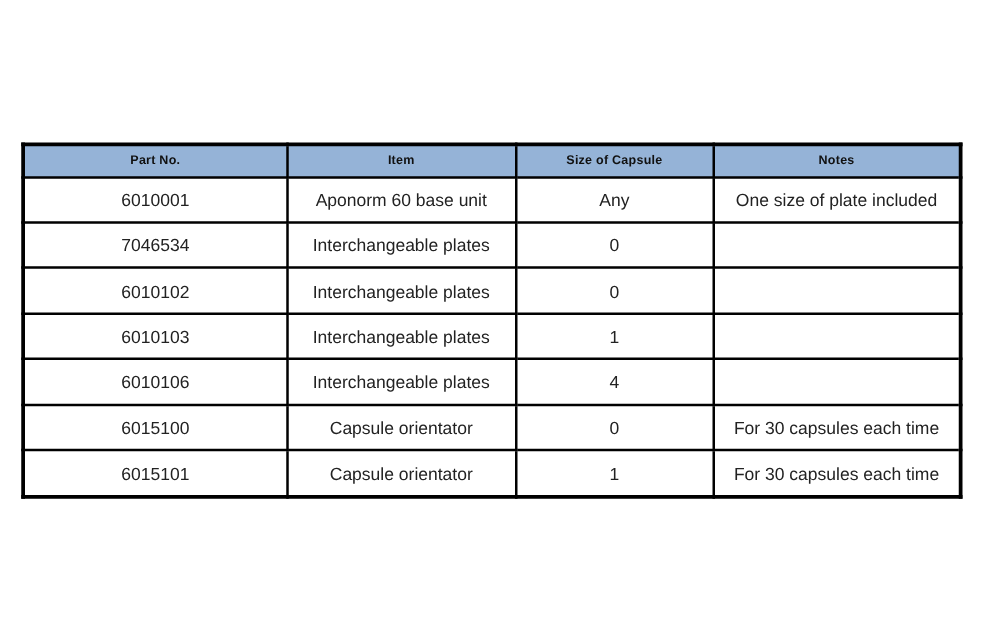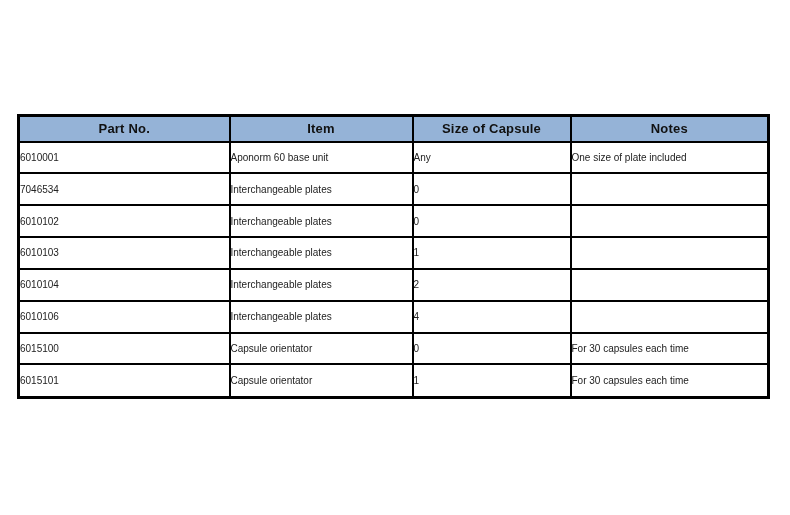--- a/index.html
+++ b/index.html
@@ -23,30 +23,30 @@
     border: 3px solid var(--border-color, #000000);
     background: #ffffff;
   }
   table.parts col.c1 { width: 211px; }
   table.parts col.c2 { width: 183px; }
   table.parts col.c3 { width: 158px; }
   table.parts col.c4 { width: 198px; }
   table.parts th {
     background: var(--header-bg, #95B3D7);
     border: 2px solid var(--border-color, #000000);
-    font-size: 13px; font-weight: bold;
+    font-size: 10px; font-weight: bold;
     color: var(--header-text, #111111);
     text-align: center; vertical-align: middle;
     height: 26px; letter-spacing: 0.2px;
   }
   table.parts td {
     border: 2px solid var(--border-color, #000000);
-    font-size: 10px;
+    font-size: 14px;
     color: var(--cell-text, #222222);
-    text-align: left; vertical-align: middle;
+    text-align: center; vertical-align: middle;
     white-space: nowrap; overflow: hidden;
     position: relative;
     margin-left: 28px;
   }
   td.flagged::before {
     content: "";
     position: absolute; left: 0; top: 0;
     width: 0; height: 0;
     border-top: 9px solid var(--flag-color, #1e7145);
     border-right: 9px solid transparent;
@@ -91,26 +91,20 @@
           <td>0</td>
           <td></td>
         </tr>
         <tr>
           <td>6010103</td>
           <td>Interchangeable plates</td>
           <td>1</td>
           <td></td>
         </tr>
         <tr>
-          <td>6010104</td>
-          <td>Interchangeable plates</td>
-          <td>2</td>
-          <td></td>
-        </tr>
-        <tr>
           <td>6010106</td>
           <td>Interchangeable plates</td>
           <td>4</td>
           <td></td>
         </tr>
         <tr>
           <td>6015100</td>
           <td>Capsule orientator</td>
           <td>0</td>
           <td>For 30 capsules each time</td>

